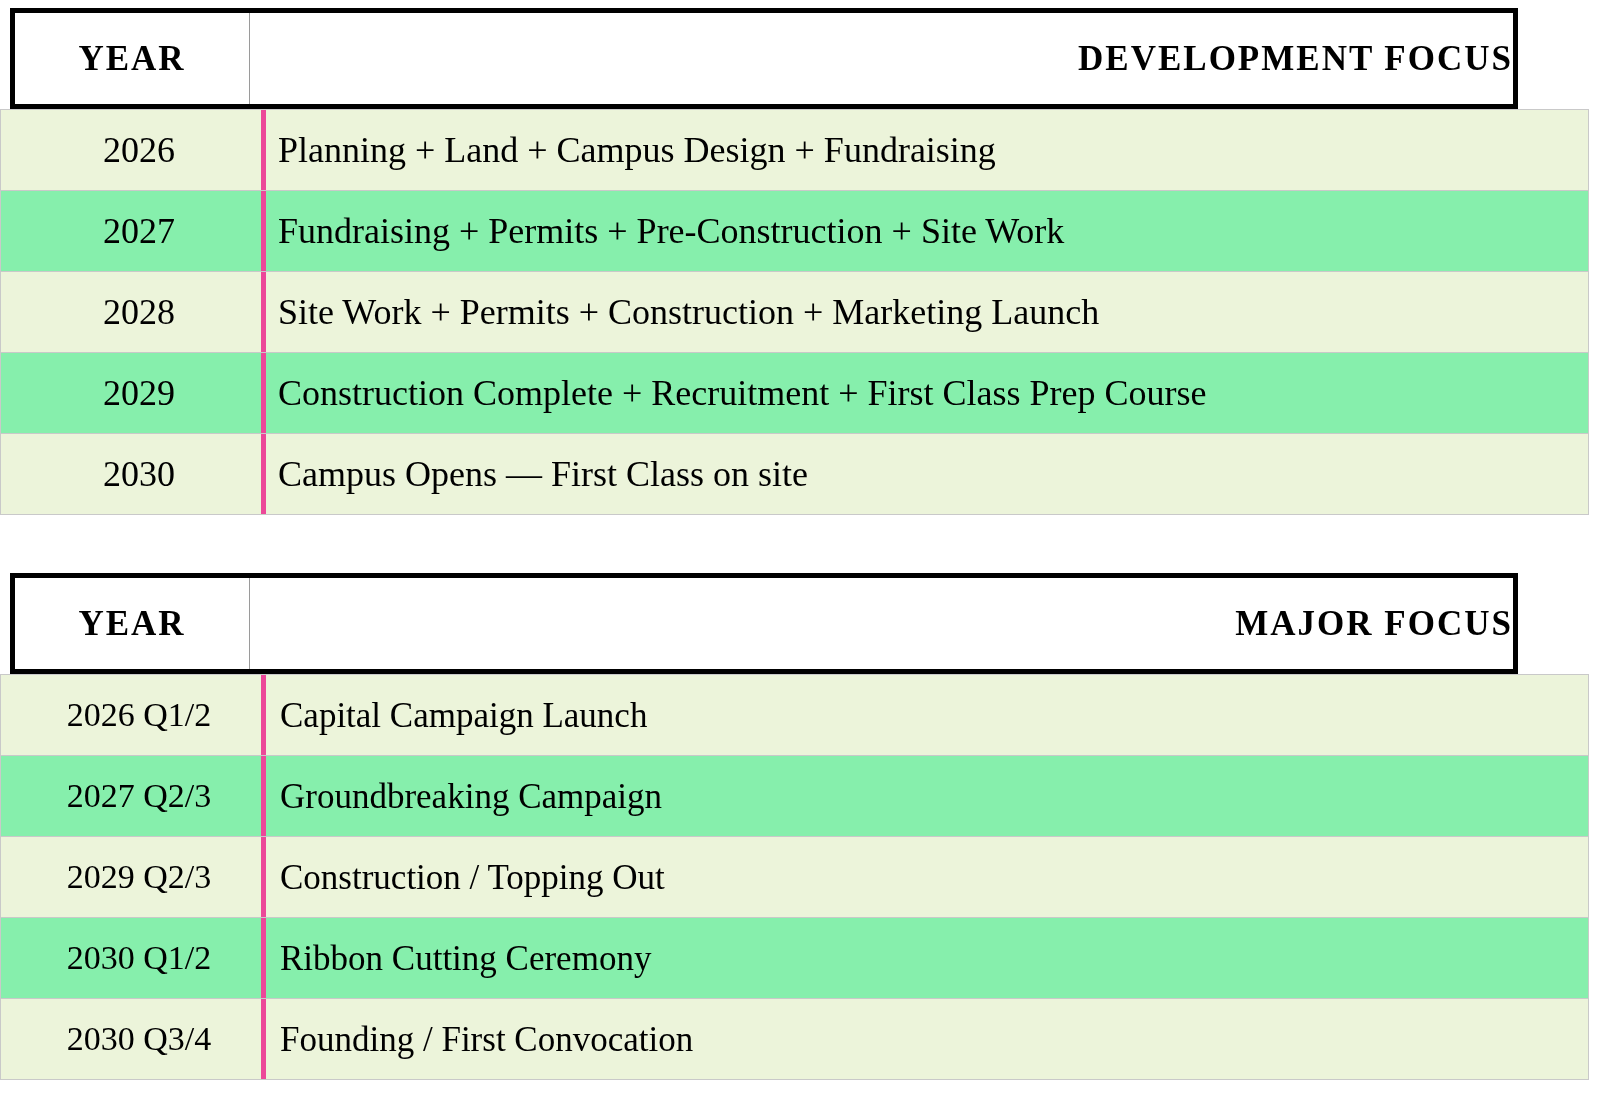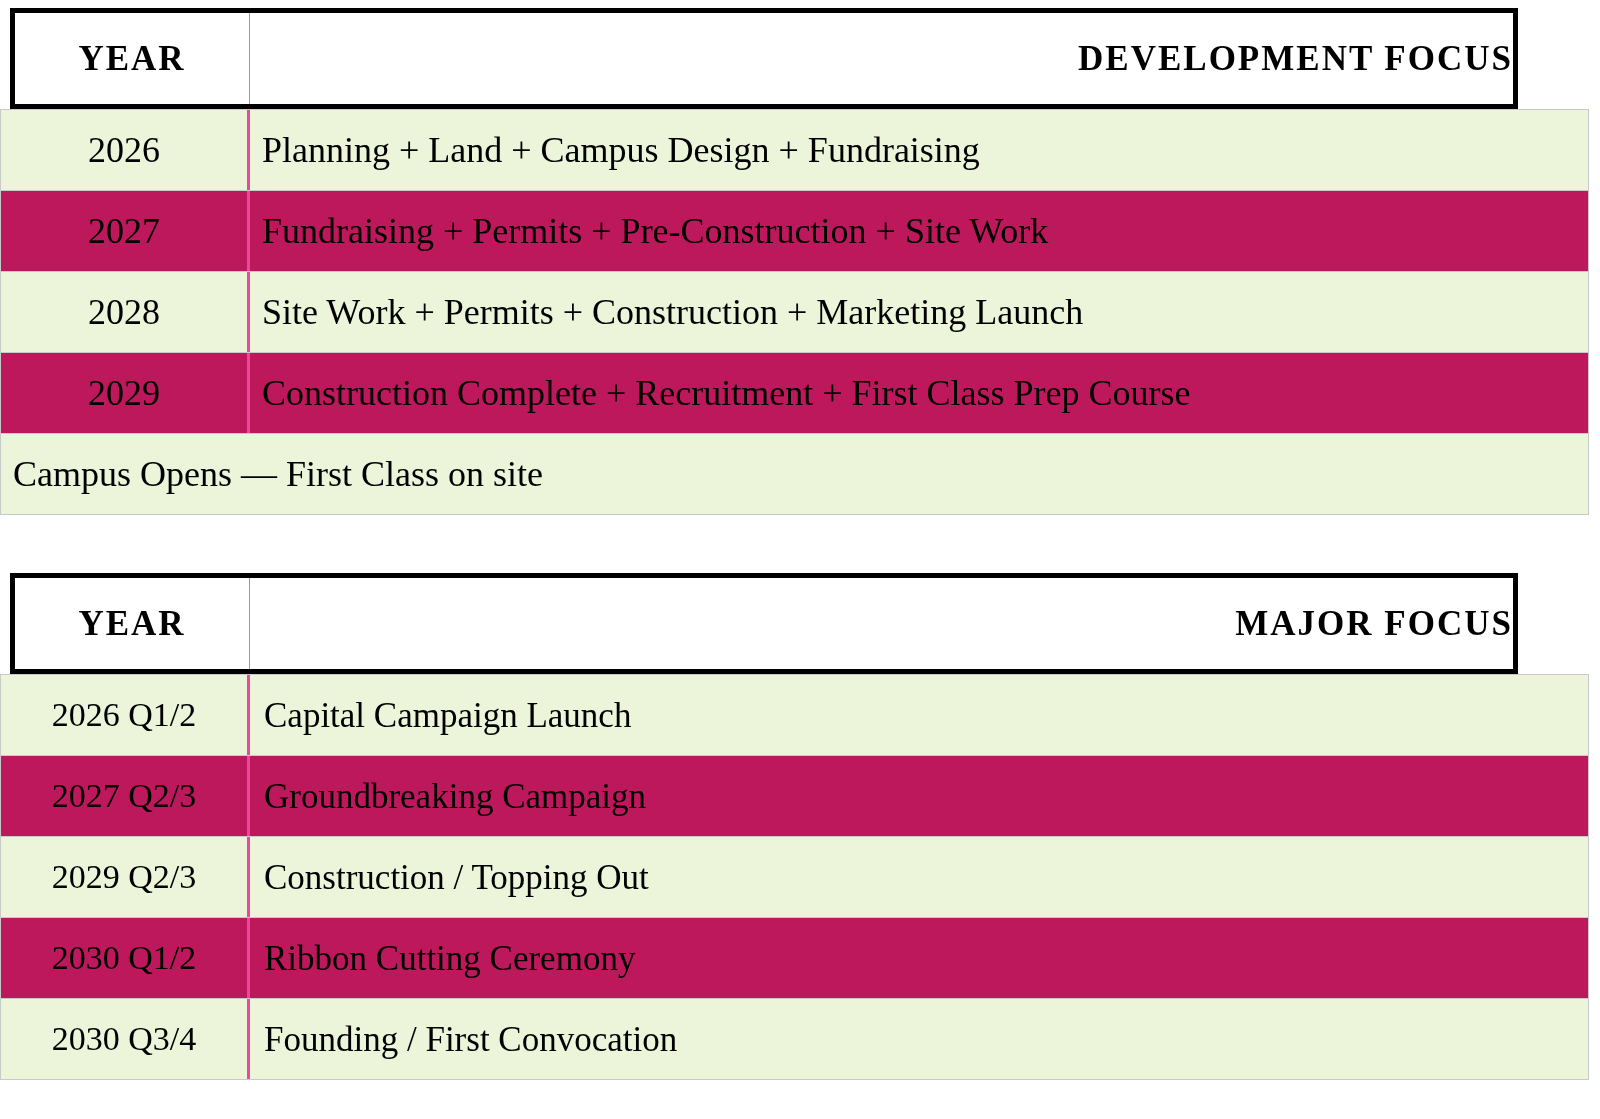--- a/index.html
+++ b/index.html
@@ -74,32 +74,33 @@
     border-bottom: 1px solid #c9c9c9;
     box-sizing: border-box;
   }
   .trow {
     display: flex;
     height: 81px;
     border-top: 1px solid #c9c9c9;
     box-sizing: border-box;
   }
   .trow.alt { background: #ecf4da; }
-  .trow.plain { background: #be185d; }
+  .trow.plain { background: #86efac; }
 
   .cell-year {
     width: 249px;
     flex: 0 0 249px;
     display: flex;
     align-items: center;
     justify-content: center;
-    border-right: 3px solid #ec4899;
+    border-right: 5px solid #ec4899;
     box-sizing: border-box;
     font-size: 36px;
     line-height: 1;
+    margin-left: 16px;
   }
   .cell-main {
     flex: 1 1 auto;
     display: flex;
     align-items: center;
     justify-content: flex-start;
     padding-left: 12px;
     box-sizing: border-box;
     font-size: 36px;
     line-height: 1;
@@ -149,20 +150,21 @@
         <div class="cell-year">2028</div>
         <div class="cell-main">Site Work + Permits + Construction + Marketing Launch</div>
       </div>
 
       <div class="trow plain">
         <div class="cell-year">2029</div>
         <div class="cell-main">Construction Complete + Recruitment + First Class Prep Course</div>
       </div>
 
       <div class="trow alt">
+        <div class="cell-year">2030</div>
         <div class="cell-main">Campus Opens — First Class on site</div>
       </div>
 
     </div>
   </div>
 
   <div class="tbl-block t2" id="table-events">
 
     <div class="thead">
       <div class="th-year">

